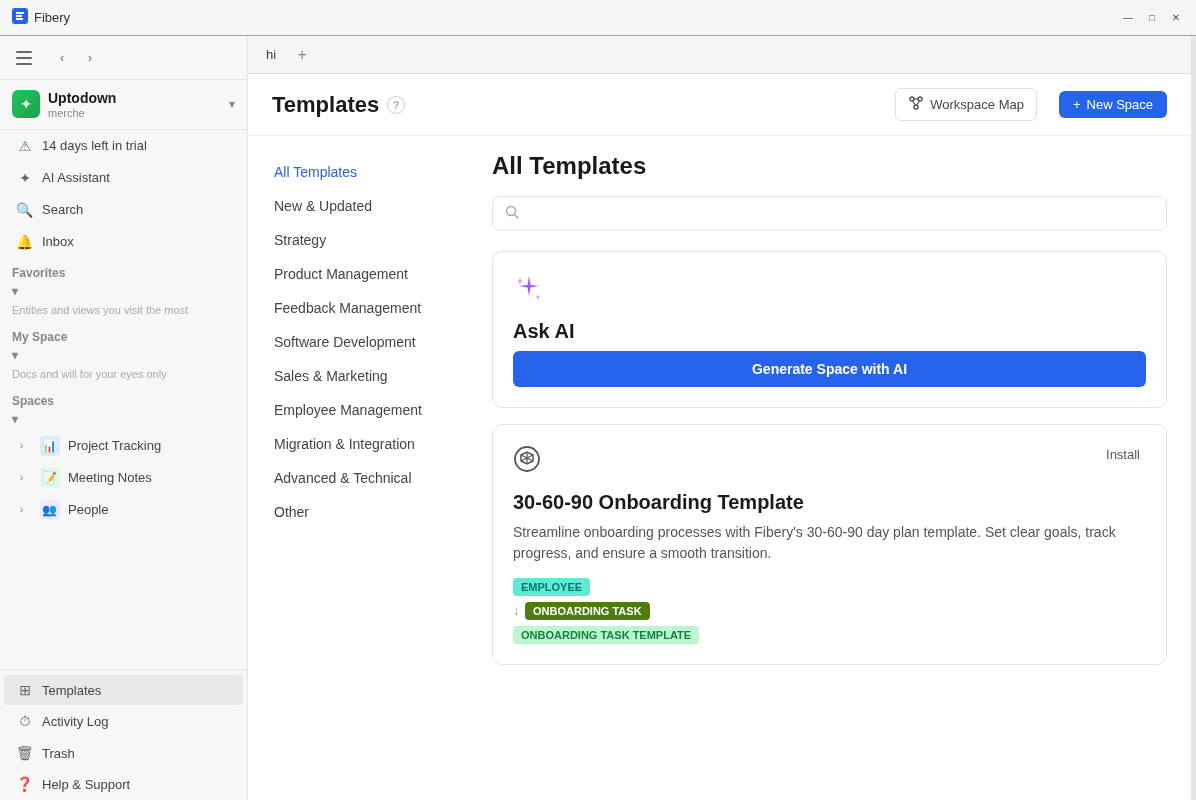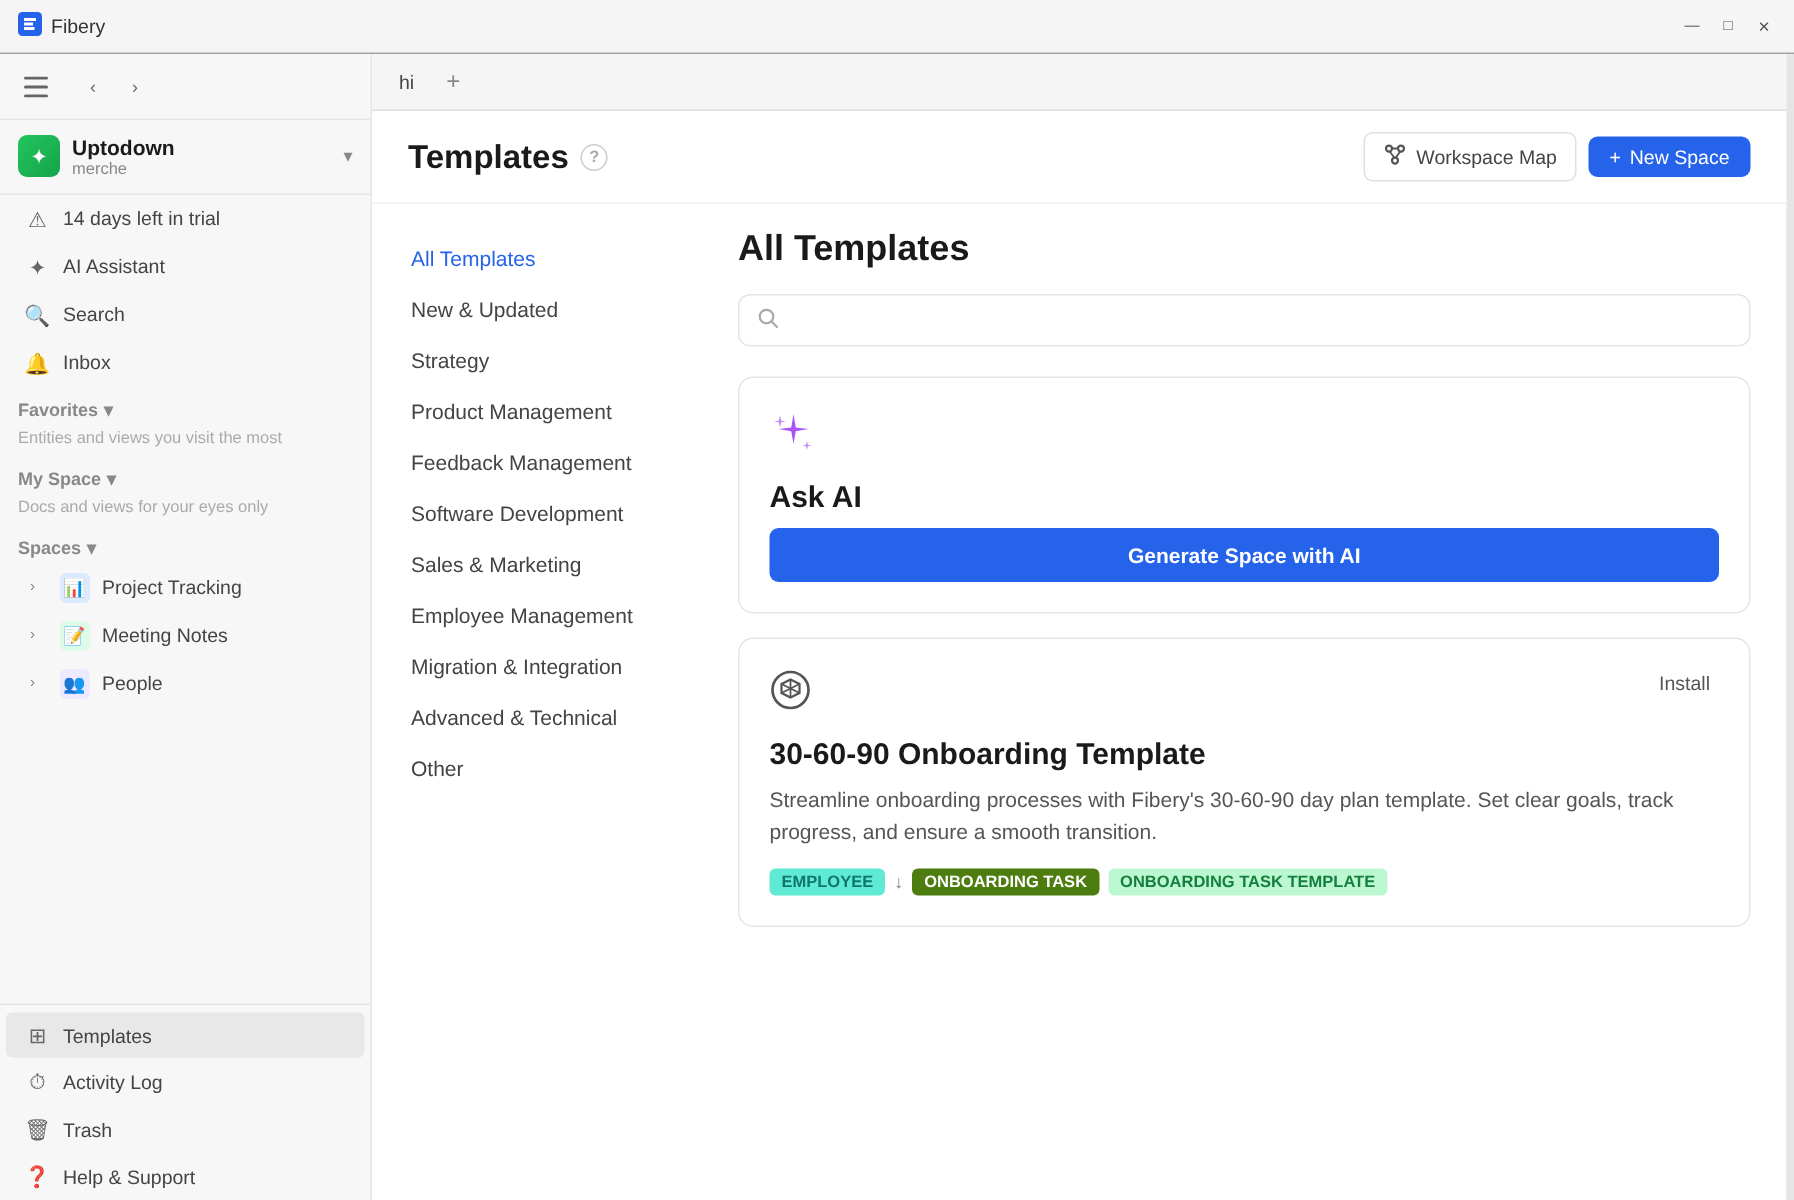--- a/index.html
+++ b/index.html
@@ -146,20 +146,21 @@
     
     .sidebar-section-header {
       display: flex;
       align-items: flex-start;
       padding: 8px 12px 4px 12px;
       font-size: 12px;
       font-weight: 600;
       color: #888;
       cursor: pointer;
       gap: 4px;
+      flex-direction: column;
     }
 
     .sidebar-section-sub {
       padding: 2px 12px 6px 12px;
       font-size: 11px;
       color: #aaa;
     }
 
     
     .space-item {
@@ -260,21 +261,21 @@
       border: 1.5px solid #ccc;
       border-radius: 50%;
       width: 18px; height: 18px;
       display: flex; align-items: center; justify-content: center;
       font-size: 11px;
     }
     .header-actions {
       margin-left: auto;
       display: flex;
       align-items: center;
-      gap: 8px;
+      gap: 22px;
       justify-content: center;
     }
     .workspace-map-btn {
       display: flex;
       align-items: center;
       gap: 6px;
       padding: 6px 12px;
       border: 1px solid #e0e0e0;
       border-radius: 6px;
       background: white;
@@ -428,21 +429,21 @@
     .template-desc {
       font-size: 14px;
       color: #555;
       line-height: 1.5;
       margin-bottom: 14px;
     }
 
     
     .template-preview {
       display: flex;
-      flex-direction: row;
+      flex-direction: column;
       gap: 6px;
     }
     .badge-row {
       display: flex;
       align-items: center;
       gap: 6px;
     }
     .badge {
       padding: 3px 8px;
       border-radius: 4px;
@@ -546,21 +547,21 @@
     <div class="sidebar-section-header">
       <span>Favorites</span>
       <span>▾</span>
     </div>
     <div class="sidebar-section-sub">Entities and views you visit the most</div>
 
     <div class="sidebar-section-header">
       <span>My Space</span>
       <span>▾</span>
     </div>
-    <div class="sidebar-section-sub">Docs and views for your eyes only</div>
+    <div class="sidebar-section-sub">Docs and will for your eyes only</div>
 
     <div class="sidebar-section-header">
       <span>Spaces</span>
       <span>▾</span>
     </div>
 
     <div class="space-item">
       <span class="space-chevron">›</span>
       <span class="space-icon space-icon-blue">📊</span>
       <span>Project Tracking</span>

